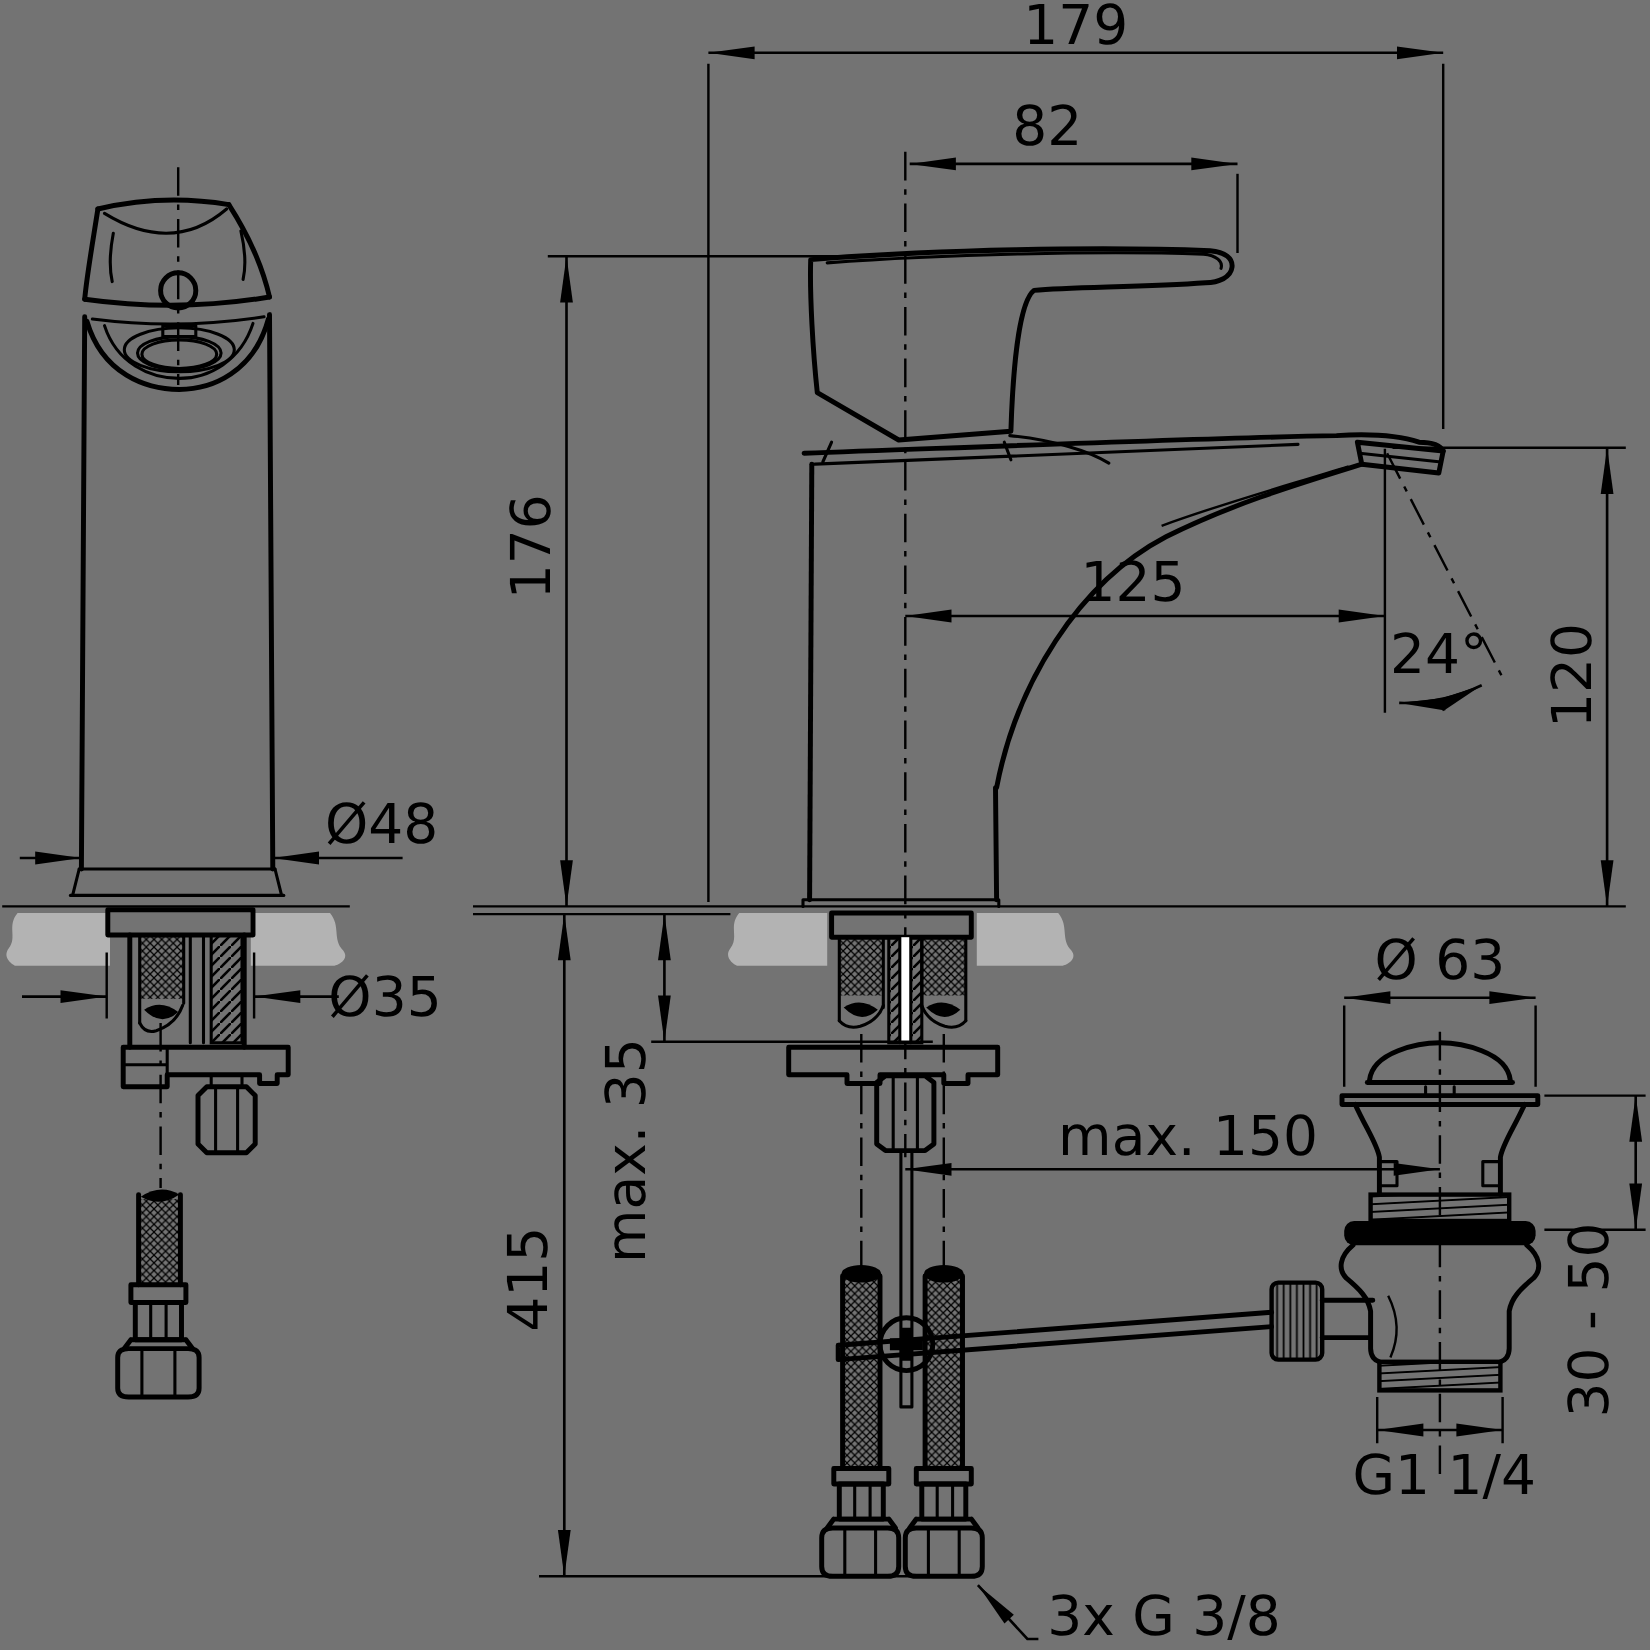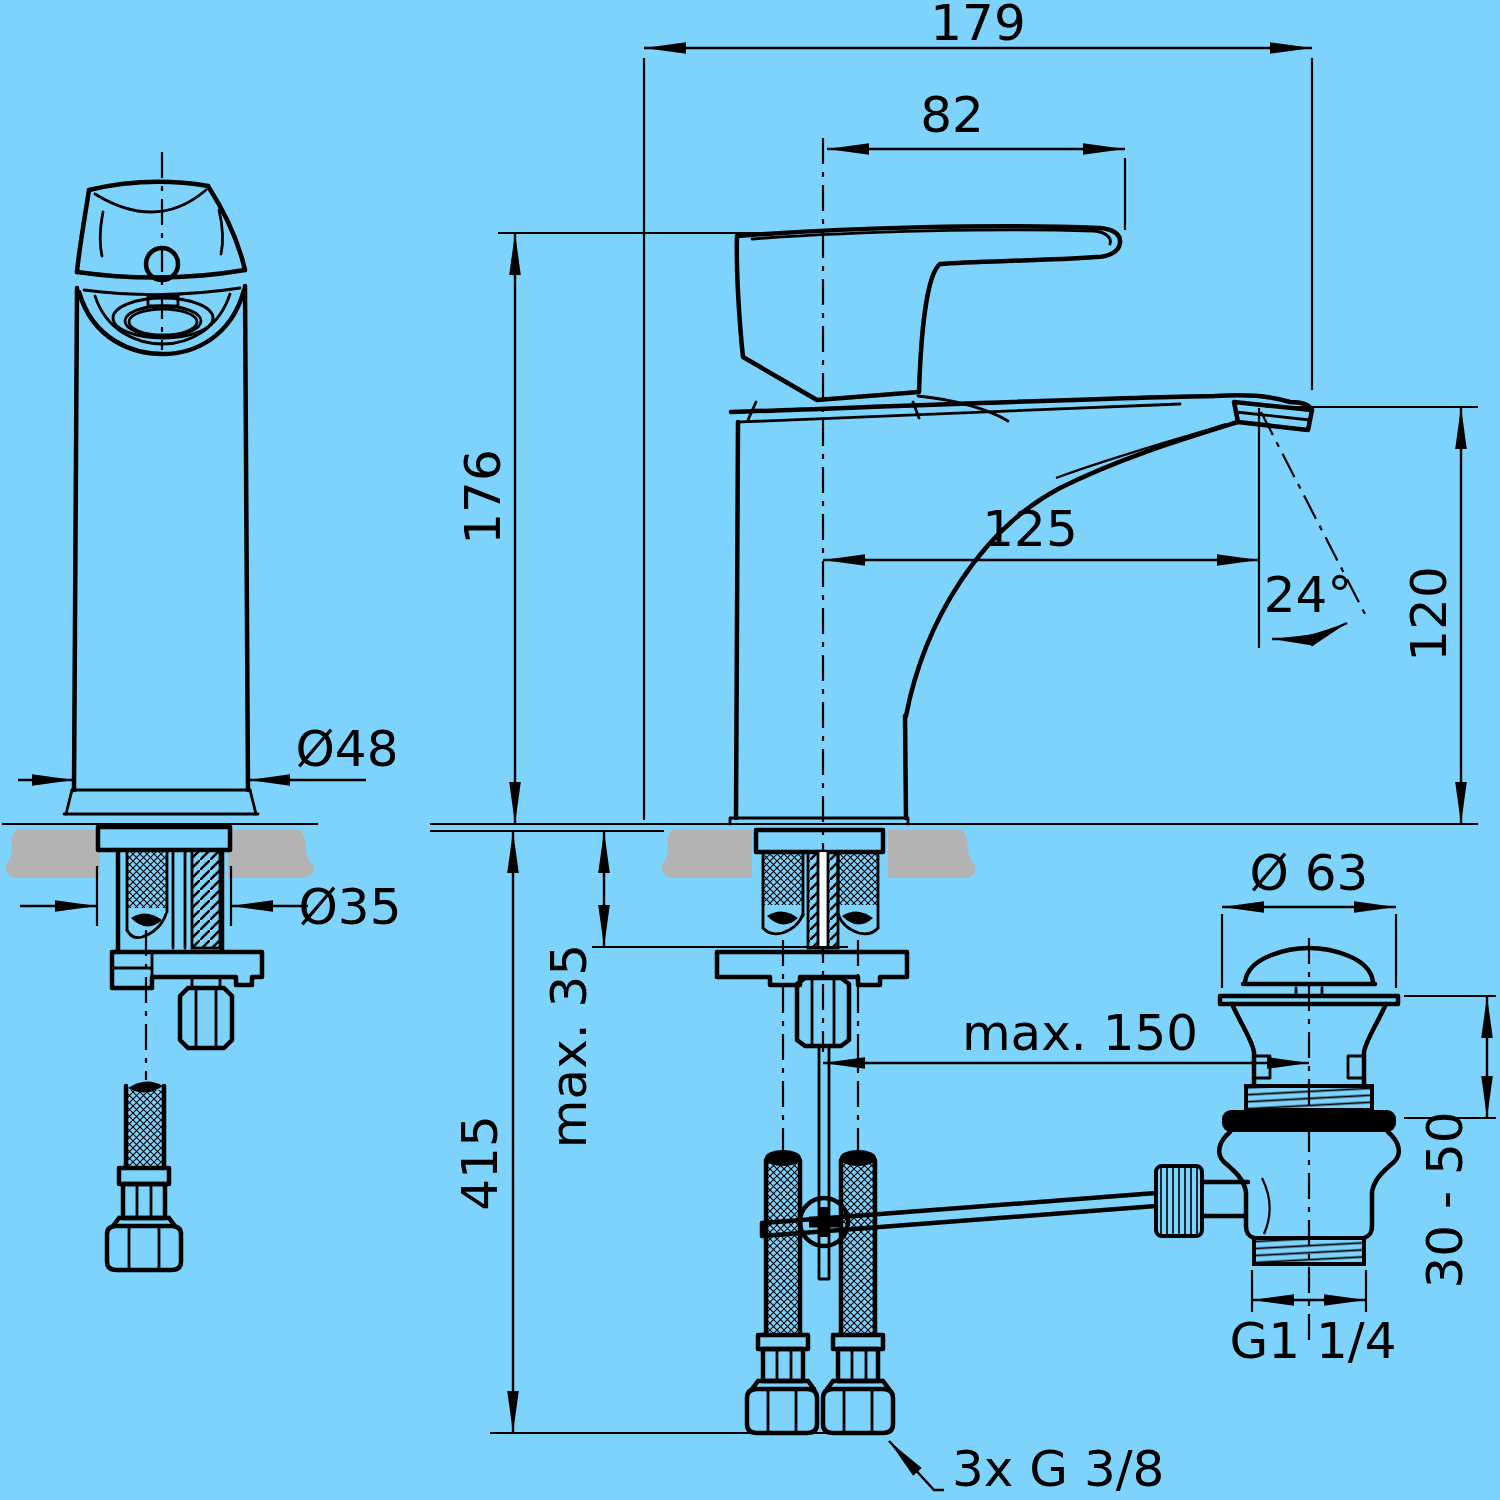--- a/index.html
+++ b/index.html
@@ -1,16 +1,16 @@
 <!DOCTYPE html>
 <html><head>
 <meta charset="utf-8">
 <style>
   html,body{margin:0;padding:0;background:#ffffff;}
-  .stage{width:1500px;height:1500px;background:#7dd3fc;position:relative;overflow:hidden;}
+  .stage{width:1500px;height:1500px;background:#737373;position:relative;overflow:hidden;}
   svg{display:block;}
   .o  {stroke:#000;fill:none;stroke-width:4.5;stroke-linecap:round;stroke-linejoin:round;}
   .m  {stroke:#000;fill:none;stroke-width:2.8;stroke-linecap:round;stroke-linejoin:round;}
   .t  {stroke:#000;fill:none;stroke-width:2.2;}
   .dim{stroke:#000;fill:none;stroke-width:2.4;}
   .cl {stroke:#000;fill:none;stroke-width:2.2;stroke-dasharray:26 8 5 8;}
   .grayfill{fill:#b3b3b3;stroke:none;}
   .blk{fill:#000;stroke:none;}
   .wht{fill:#fff;stroke:none;}
   text{font-family:"DejaVu Sans","Liberation Sans",sans-serif;font-size:50px;fill:#000;}

